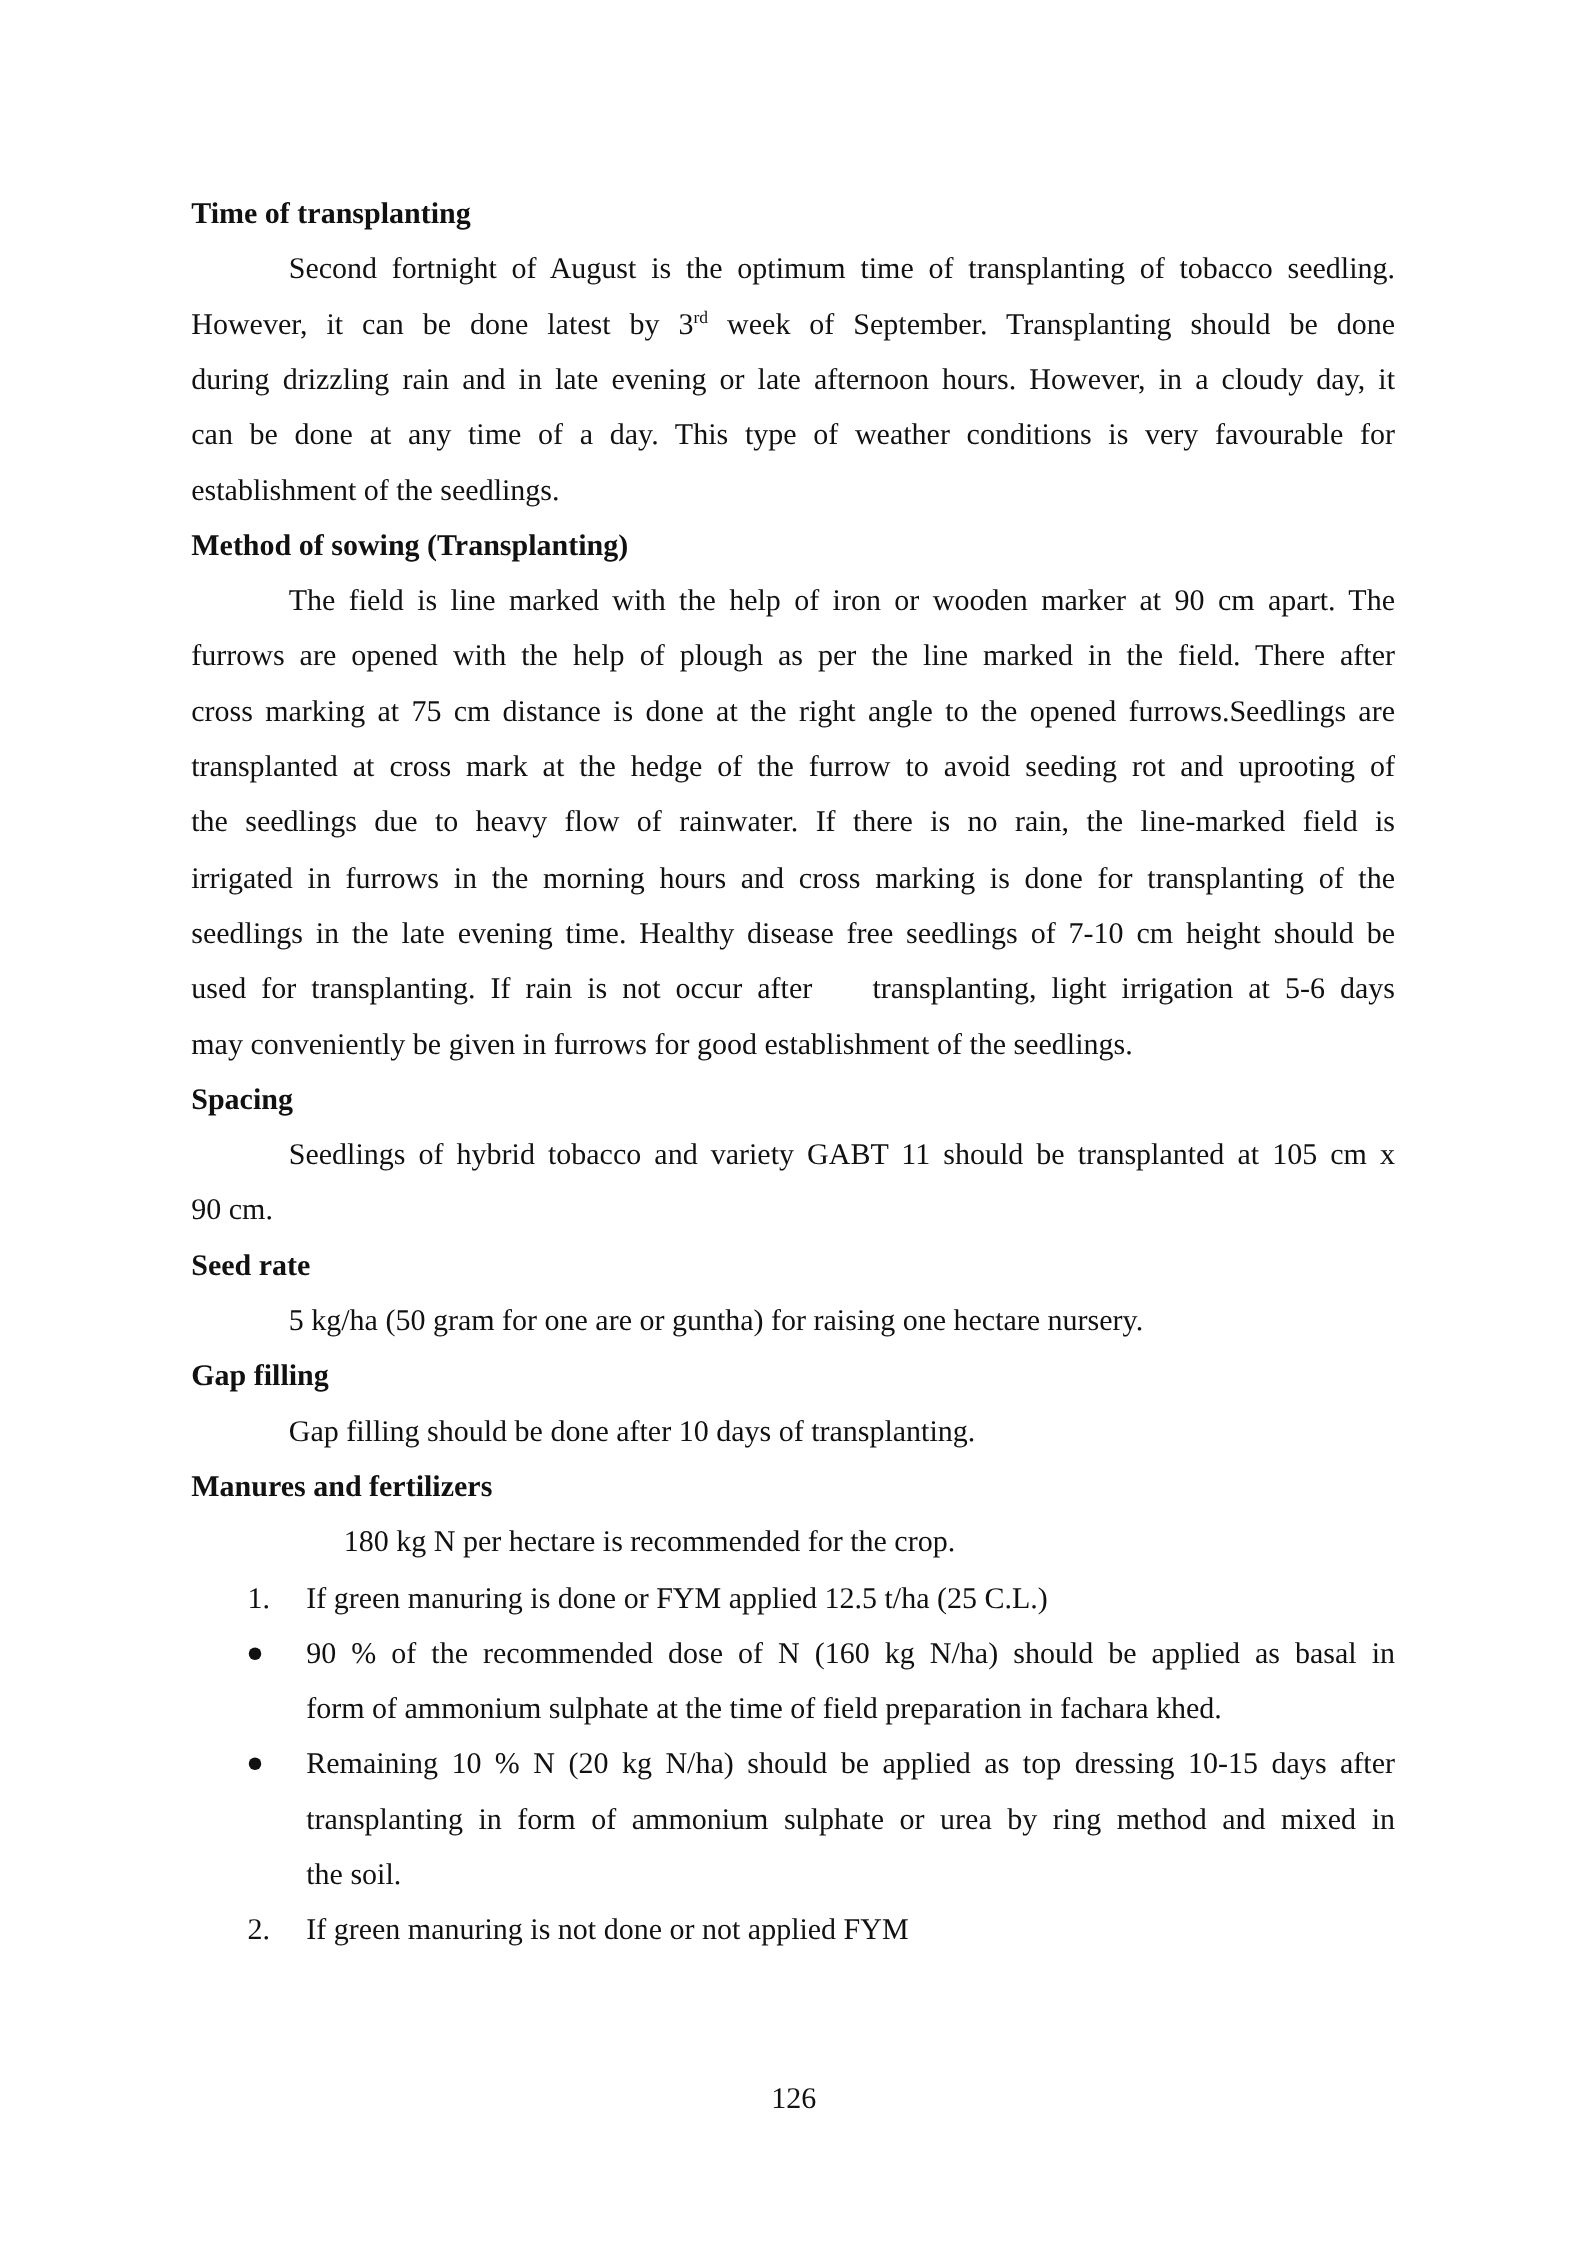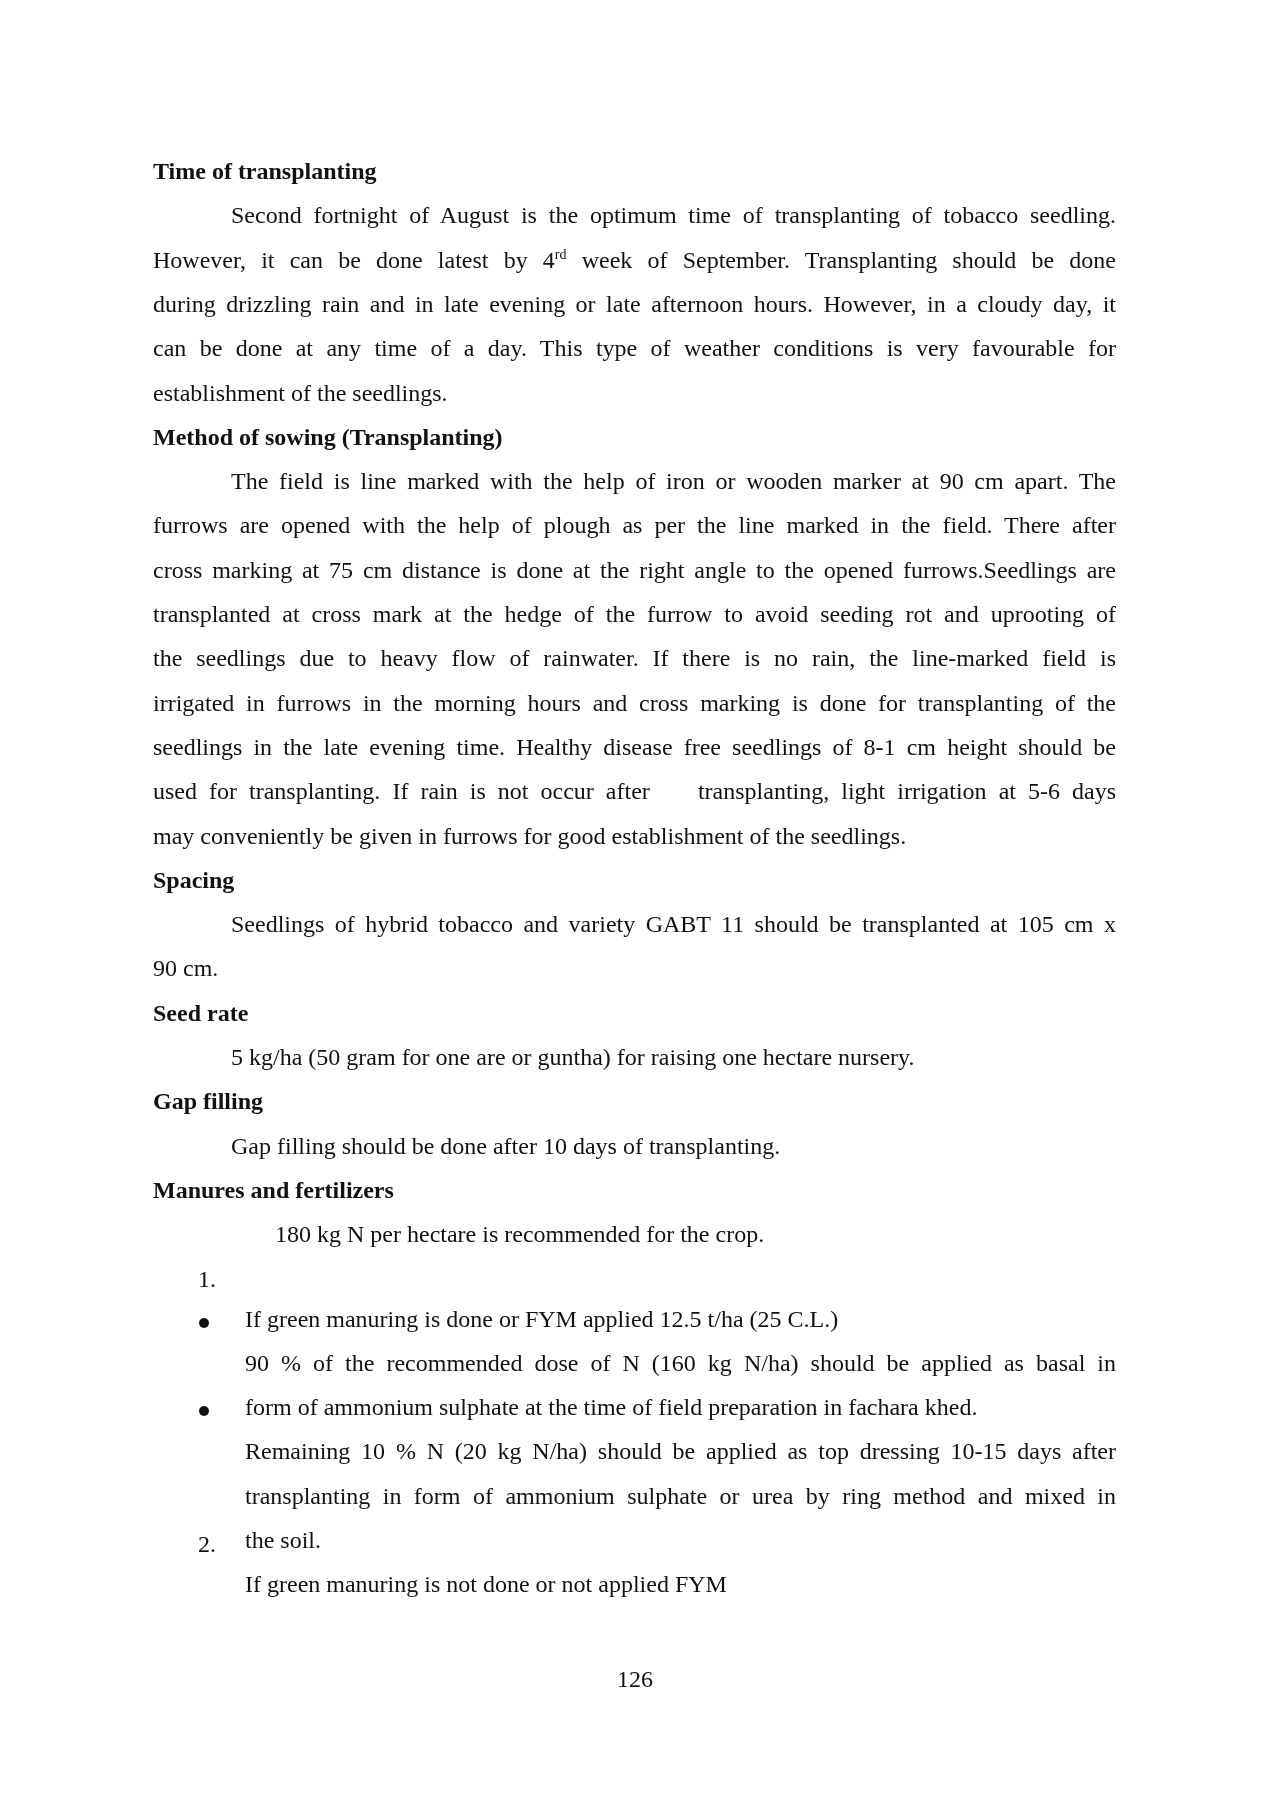--- a/index.html
+++ b/index.html
@@ -29,21 +29,21 @@
       height: 30px;
       font-size: 24px;
       line-height: 30px;
       white-space: nowrap;
     }
     .line.justify {
       text-align: justify;
       text-align-last: justify;
     }
     .line.indent { left: 231px; width: 885px; }
-    .line.list-text { left: 245px; width: 871px; margin-top: 40px; }
+    .line.list-text { left: 245px; width: 871px; }
     .heading { font-weight: bold; }
     .marker {
       position: absolute;
       left: 198px;
       width: 40px;
       height: 30px;
       font-size: 24px;
       line-height: 30px;
     }
     .bullet {
@@ -70,34 +70,34 @@
     }
   </style>
 </head>
 <body>
 
 <div class="page">
 
   <div class="line heading" style="top: 156px;">Time of transplanting</div>
   <div class="line indent justify" style="top: 200.3px;">Second fortnight of August is the optimum time of transplanting of tobacco seedling.</div>
   <div class="line justify" style="top: 244.6px;">
-    <span>However, it can be done latest by 4</span><sup>rd</sup><span> week of September. Transplanting should be done</span>
+    <span>However, it can be done latest by 3</span><sup>rd</sup><span> week of September. Transplanting should be done</span>
   </div>
   <div class="line justify" style="top: 288.9px;">during drizzling rain and in late evening or late afternoon hours.  However, in a cloudy day, it</div>
   <div class="line justify" style="top: 333.2px;">can be done at any time of a day. This type of weather conditions is very favourable for</div>
   <div class="line" style="top: 377.5px;">establishment of the seedlings.</div>
 
   <div class="line heading" style="top: 421.8px;">Method of sowing (Transplanting)</div>
   <div class="line indent justify" style="top: 466.1px;">The field is line marked with the help of iron or wooden marker at 90 cm apart. The</div>
   <div class="line justify" style="top: 510.4px;">furrows are opened with the help of plough as per the line marked in the field. There after</div>
   <div class="line justify" style="top: 554.7px;">cross marking at 75 cm distance is done at the right angle to the opened furrows.Seedlings are</div>
   <div class="line justify" style="top: 599px;">transplanted at cross mark at the hedge of the furrow to avoid seeding rot and uprooting of</div>
   <div class="line justify" style="top: 643.3px;">the seedlings due to heavy flow of rainwater. If there is no rain, the line-marked field is</div>
   <div class="line justify" style="top: 687.6px;">irrigated in furrows in the morning hours and cross marking is done for transplanting of the</div>
-  <div class="line justify" style="top: 731.9px;">seedlings in the late evening time. Healthy disease free seedlings of 8-1 cm height should be</div>
+  <div class="line justify" style="top: 731.9px;">seedlings in the late evening time. Healthy disease free seedlings of 7-10 cm height should be</div>
   <div class="line justify" style="white-space: pre; top: 776.2px; font-family: Liberation Serif, serif;">used for transplanting. If rain is not occur after    transplanting, light irrigation at 5-6 days</div>
   <div class="line" style="top: 820.5px;">may conveniently be given in furrows for good establishment of the seedlings.</div>
 
   <div class="line heading" style="top: 864.8px;">Spacing</div>
   <div class="line indent justify" style="top: 909.1px;">Seedlings of hybrid tobacco and variety GABT 11 should be transplanted at 105 cm x</div>
   <div class="line" style="top: 953.4px;">90 cm.</div>
 
   <div class="line heading" style="top: 997.7px;">Seed rate</div>
   <div class="line indent" style="top: 1042px;">5 kg/ha (50 gram for one are or guntha) for raising one hectare nursery.</div>
 

